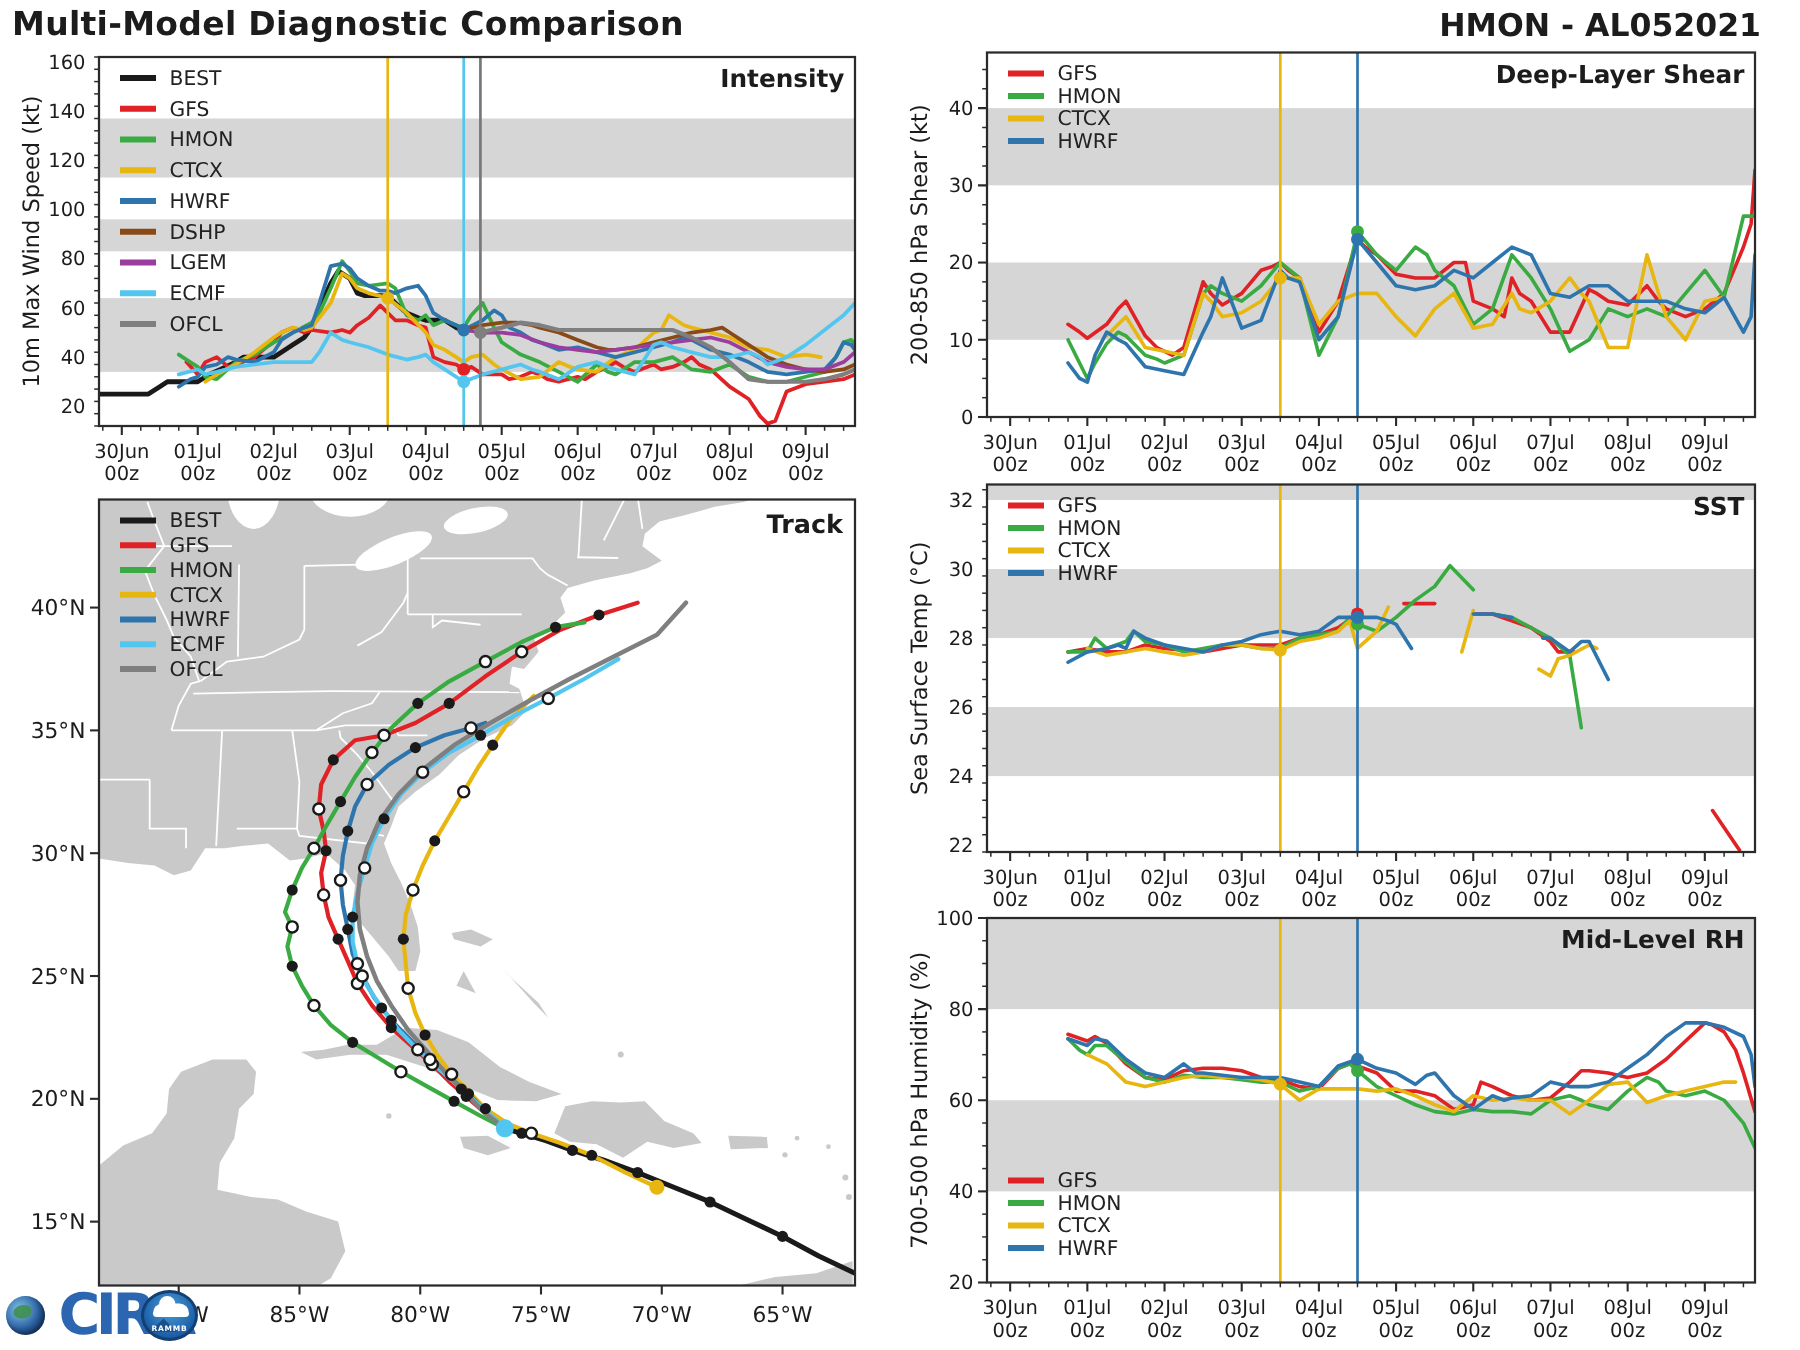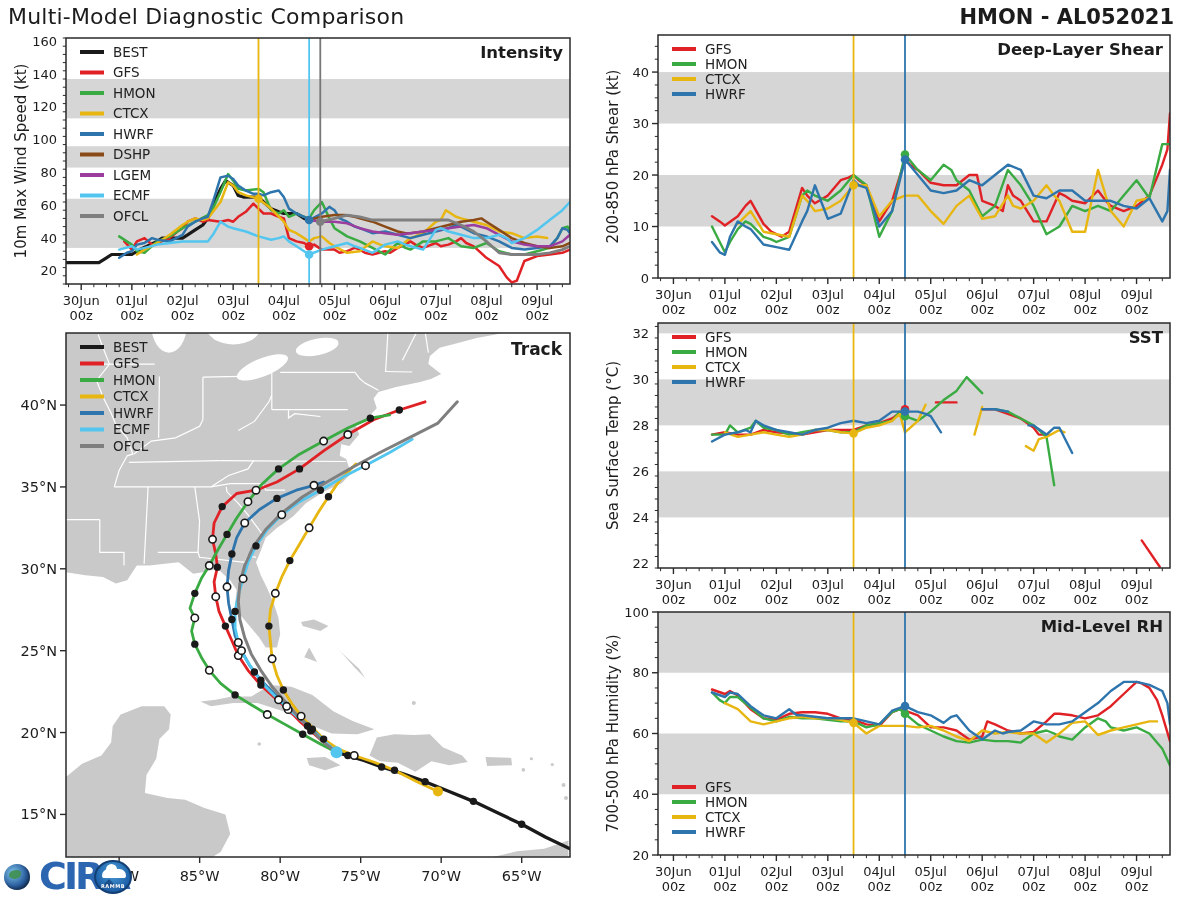--- a/index.html
+++ b/index.html
@@ -1,18 +1,18 @@
 <!DOCTYPE html>
 <html><head>
 <meta charset="utf-8">
 <style>
   html,body{margin:0;padding:0;background:#ffffff;}
   body{width:1200px;height:900px;position:relative;overflow:hidden;
        font-family:"DejaVu Sans","Liberation Sans",sans-serif;color:#1c1c1c;}
-  .hdr-title{position:absolute;left:8px;top:4px;font-size:22px;font-weight:normal;letter-spacing:.2px;}
+  .hdr-title{position:absolute;left:8px;top:4px;font-size:22px;font-weight:bold;letter-spacing:.2px;}
   .hdr-storm{position:absolute;right:26px;top:5px;font-size:21px;font-weight:bold;}
   .panel{position:absolute;}
   svg{display:block;}
   .logo{position:absolute;left:2px;top:852px;width:140px;height:46px;}
   .logo .cira-text{position:absolute;left:0;top:2px;font-size:38px;font-weight:bold;
         color:#2c66b1;letter-spacing:-3px;font-family:"DejaVu Sans",sans-serif;margin-left:37px;}
   .logo .globe{position:absolute;left:2px;top:12px;width:26px;height:26px;border-radius:50%;
         background:radial-gradient(circle at 35% 35%, #7ec4e8 0%, #2a5d9e 55%, #173b6b 100%);
         box-shadow:inset -2px -2px 3px rgba(0,0,0,.4);}
   .logo .globe .land{position:absolute;left:5px;top:6px;width:12px;height:9px;background:#3f8f4f;

